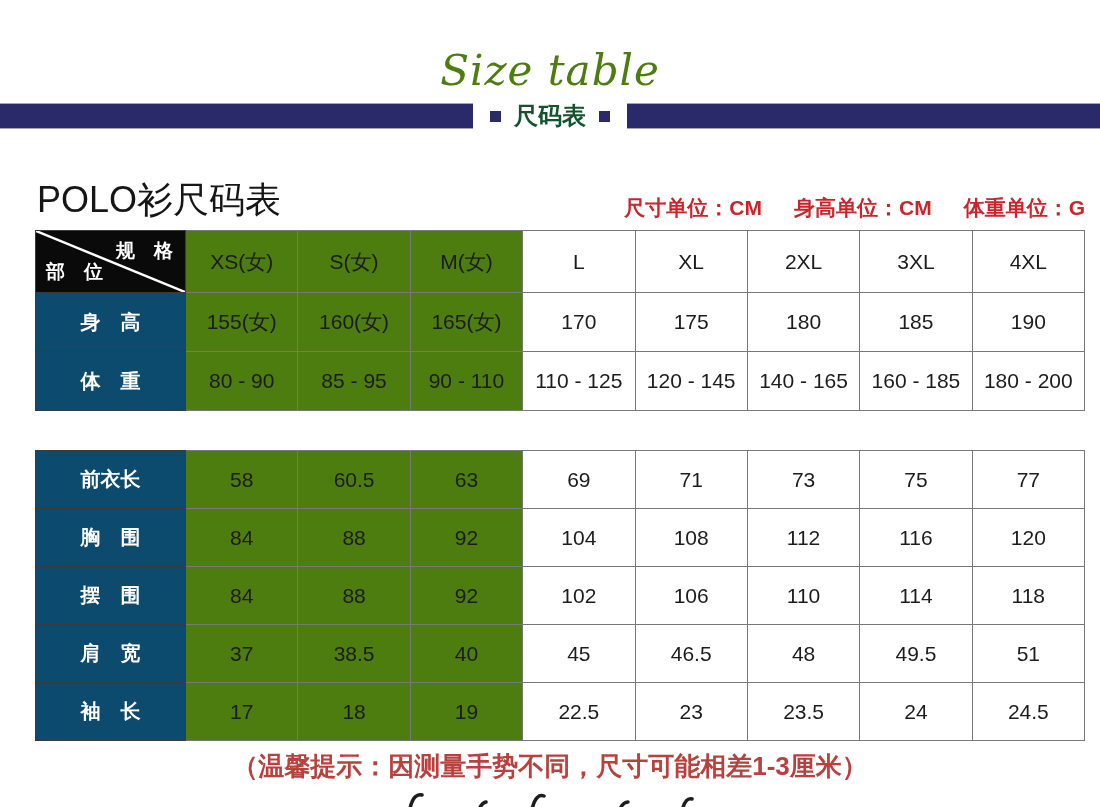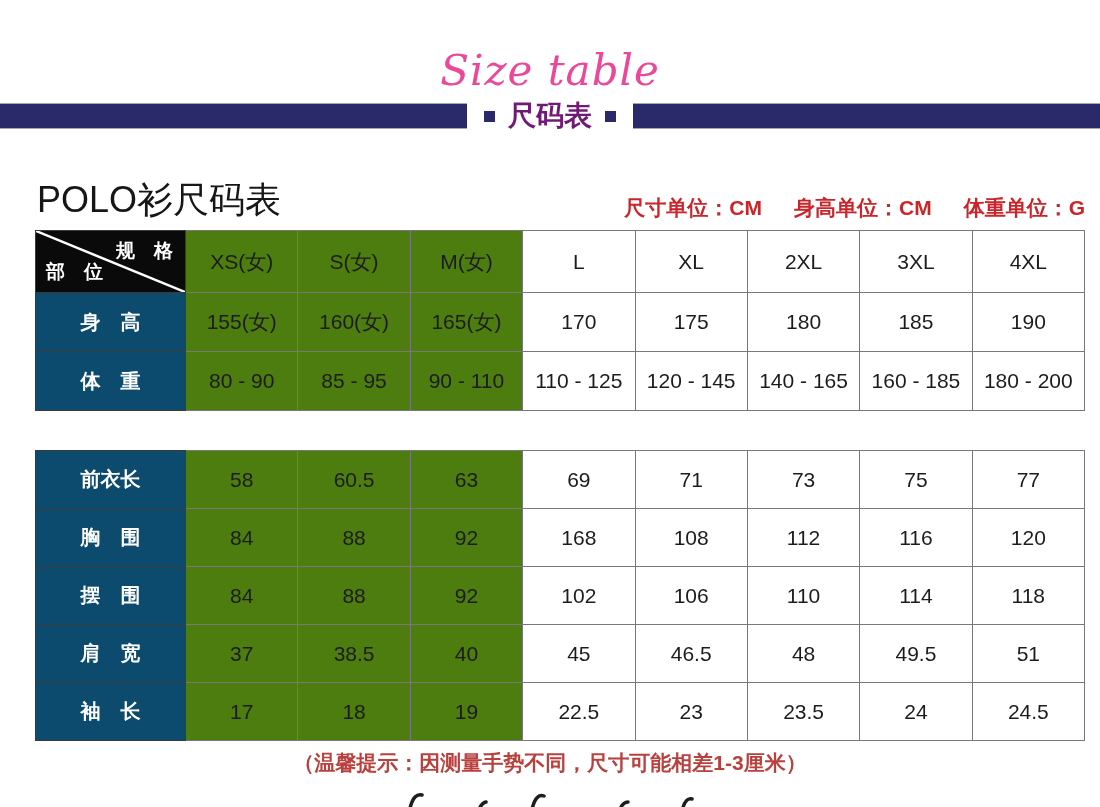--- a/index.html
+++ b/index.html
@@ -6,27 +6,27 @@
   html,body { background:#ffffff; }
   body {
     width:1100px; height:807px; position:relative; overflow:hidden;
     font-family:"Liberation Sans","DejaVu Sans",sans-serif;
   }
 
   
   .title {
     position:absolute; top:46px; left:0; right:0; text-align:center;
     font-family:"DejaVu Serif","Liberation Serif",serif;
-    font-style:italic; font-size:42px; color:#ec4899; letter-spacing:1px;
+    font-style:italic; font-size:42px; color:#4d7c0f; letter-spacing:1px;
   }
   .divider { position:absolute; top:103px; left:0; right:0; height:26px; display:flex; align-items:center; }
   .bar { flex:1; height:26px; background:#2a2a6a; border-top:1px solid #a8a8a8; border-bottom:1px solid #a8a8a8; }
   .divider-center { display:flex; align-items:center; gap:13px; padding:0 17px; }
   .sq { width:11px; height:11px; background:#2a2a6a; }
-  .divider-label { font-size:28px; font-weight:bold; color:#701a75; white-space:nowrap; }
+  .divider-label { font-size:24px; font-weight:bold; color:#14532d; white-space:nowrap; }
 
   .heading { position:absolute; left:37px; top:176px; font-size:36px; color:#161616; }
   .units {
     position:absolute; top:194px; right:15px; display:flex; gap:32px;
     font-size:21px; font-weight:bold; color:#c9252b; white-space:nowrap;
   }
 
   
   table { position:absolute; left:35px; border-collapse:collapse; table-layout:fixed; width:1050px;padding-left:46px; }
   #table1 { top:230px; }
@@ -42,21 +42,21 @@
   .pink { background:#4d7c0f; }
   th.rowlabel { background:#0c4a6e; color:#ffffff; font-weight:bold; font-size:20px; border-color:#3a3a3a; }
   th.corner { background:#0a0a0a; position:relative; border-color:#3a3a3a; }
   .corner svg { position:absolute; top:0; left:0; width:100%; height:100%; display:block; }
   .corner-tr { position:absolute; top:7px; right:12px; color:#fff; font-weight:bold; font-size:19px; }
   .corner-bl { position:absolute; bottom:7px; left:10px; color:#fff; font-weight:bold; font-size:19px; }
 
   
   .note {
     position:absolute; top:749px; left:0; right:0; text-align:center;
-    font-size:21px; font-weight:bold; color:#b8413e;
+    font-size:26px; font-weight:bold; color:#b8413e;
   }
   .cutoff {
     position:absolute; top:790px; left:50%; transform:translateX(-50%);
     width:340px; height:17px; overflow:hidden;
   }
 </style>
 </head>
 <body>
 
 <div class="title">Size table</div>
@@ -156,21 +156,21 @@
     <td>71</td>
     <td>73</td>
     <td>75</td>
     <td>77</td>
   </tr>
   <tr>
     <th class="rowlabel">胸　围</th>
     <td class="pink">84</td>
     <td class="pink">88</td>
     <td class="pink">92</td>
-    <td>168</td>
+    <td>104</td>
     <td>108</td>
     <td>112</td>
     <td>116</td>
     <td>120</td>
   </tr>
   <tr>
     <th class="rowlabel">摆　围</th>
     <td class="pink">84</td>
     <td class="pink">88</td>
     <td class="pink">92</td>

